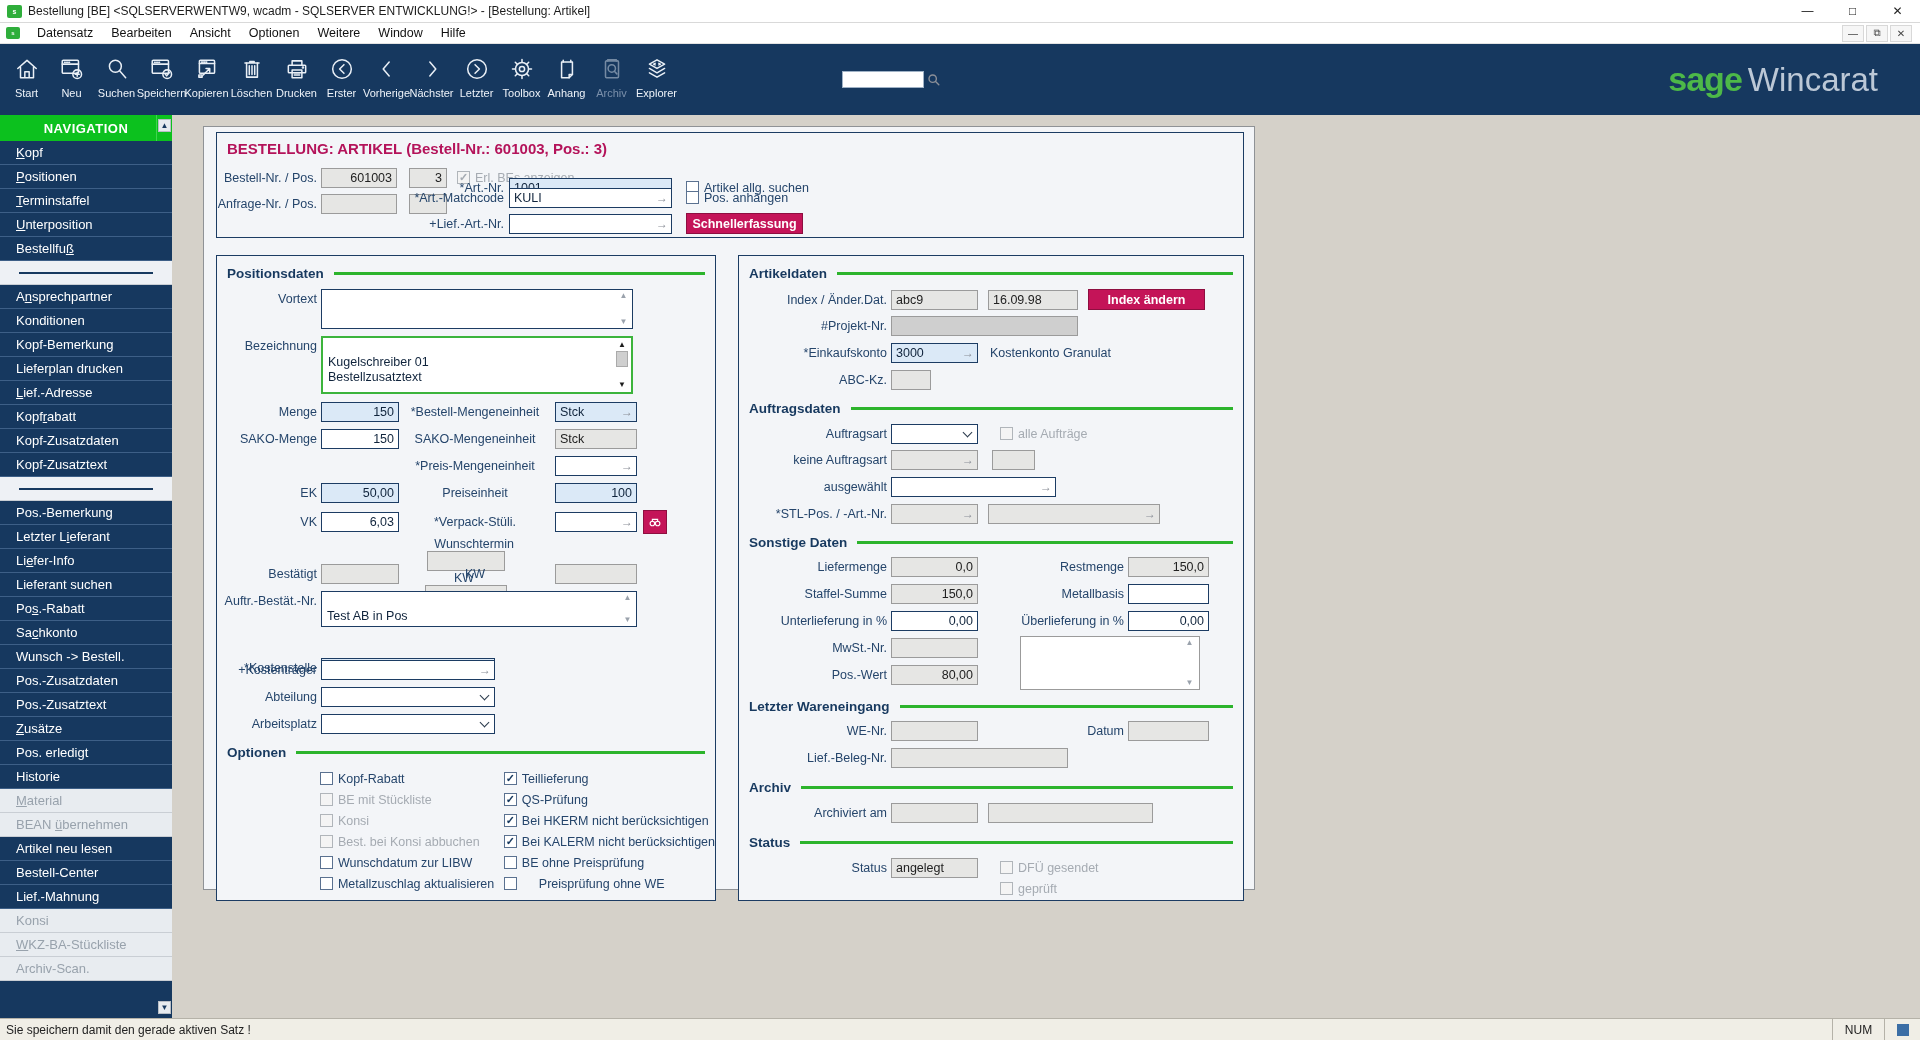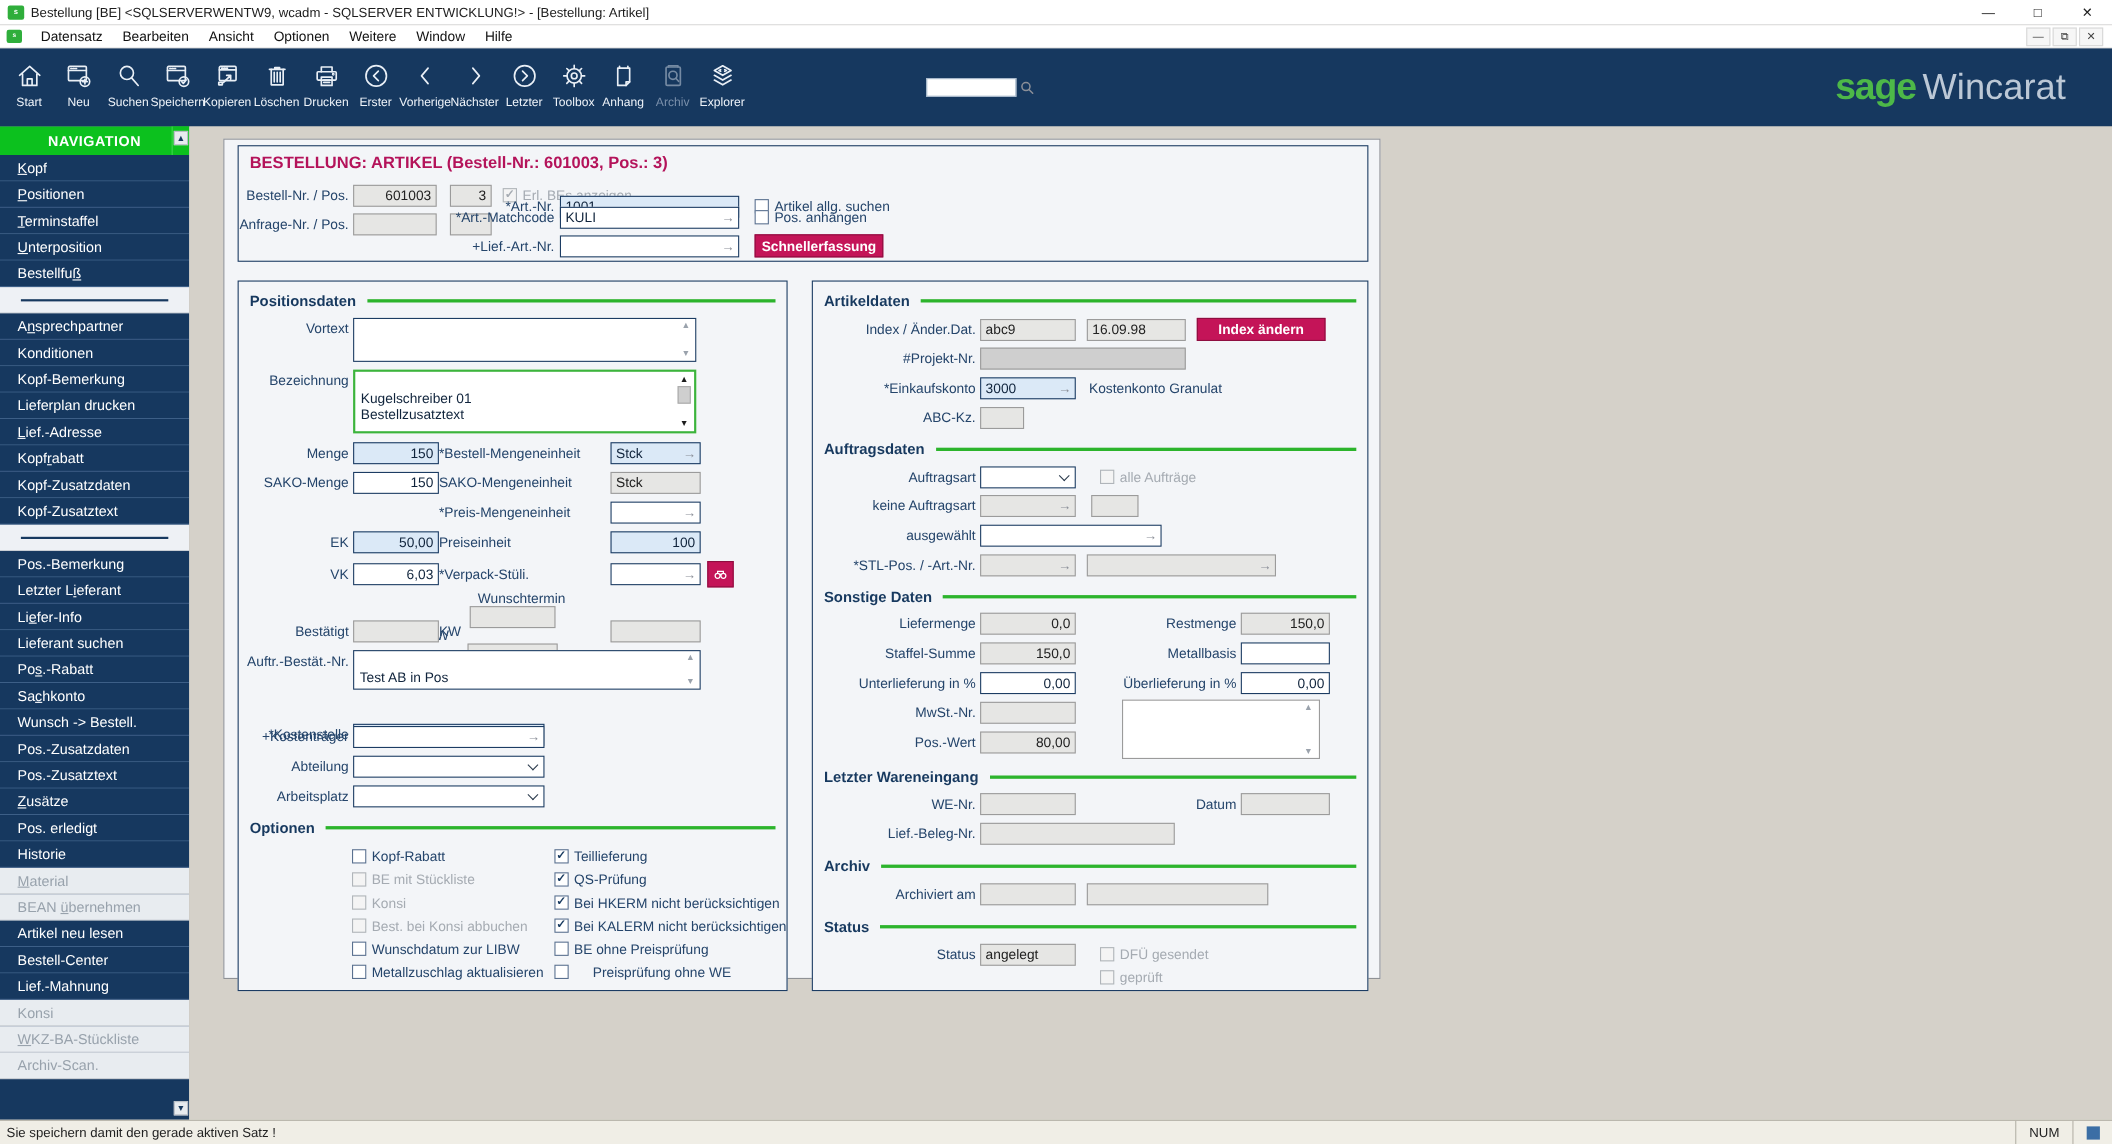--- a/index.html
+++ b/index.html
@@ -73,21 +73,21 @@
 
   .form-title { position:absolute; left:10px; top:7px; color:#b4135a; font-weight:bold; font-size:15px; }
 
   .sec { display:flex; align-items:center; padding:0 10px; height:18px; }
   .sec b { color:#17395f; font-size:13.5px; white-space:nowrap; margin-right:10px; }
   .sec .gl { flex:1; height:3px; background:#2cb42c; }
 
   .row { display:flex; align-items:center; position:absolute; left:0; right:0; }
   .lbl { font-size:12.5px; color:#25456b; white-space:nowrap; }
   .l1 { width:100px; text-align:right; margin-right:4px; }
-  .l2 { width:152px; text-align:left; margin-right:4px; }
+  .l2 { width:152px; text-align:center; margin-right:4px; }
   .rl { width:148px; text-align:right; margin-right:4px; }
   .rl2 { width:146px; text-align:right; margin-right:4px; }
   .hl { width:287px; text-align:right; margin-right:5px; }
 
   .fld { position:relative; height:20px; border:1px solid #1c3c63; background:#fff;
     font-size:12.5px; color:#10243c; display:flex; align-items:center; padding:0 4px; }
   .fld.blue { background:#dbe9f7; }
   .fld.gray { background:#e6e6e4; border-color:#9b9b9b; color:#222; }
   .fld.dkgray { background:#cfcfcf; border-color:#9b9b9b; }
   .fld.num { justify-content:flex-end; }

